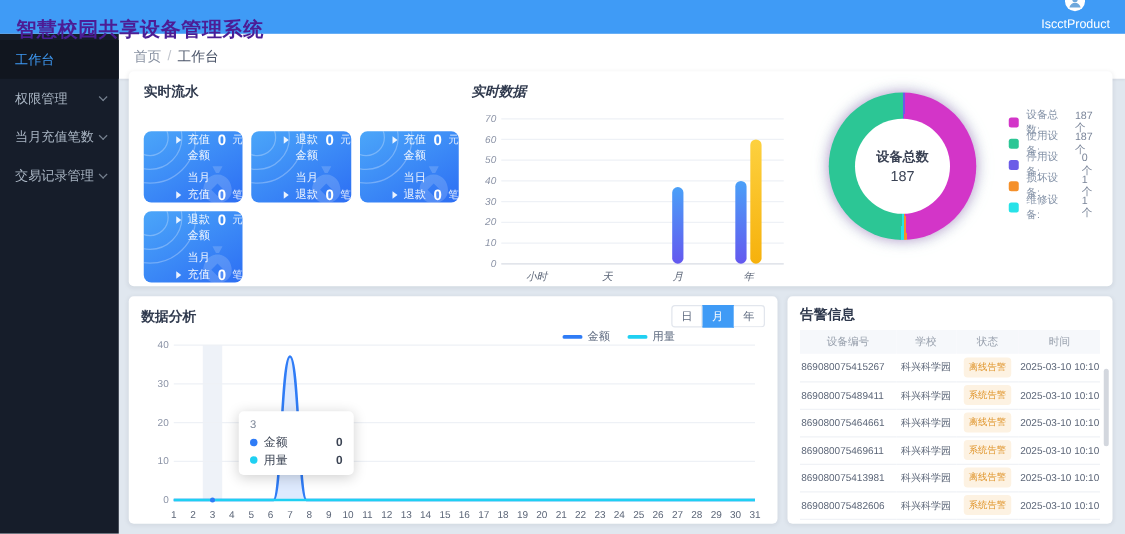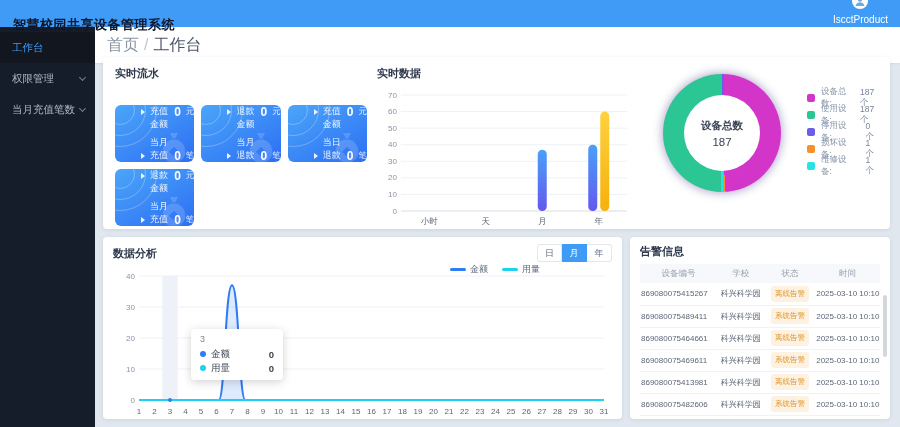--- a/index.html
+++ b/index.html
@@ -3,51 +3,51 @@
 <meta charset="utf-8">
 <style>
   html,body{margin:0;padding:0;}
   body{width:900px;height:427px;overflow:hidden;position:relative;
        font-family:"Liberation Sans","DejaVu Sans",sans-serif;background:#e0e7ef;}
   *{box-sizing:border-box;}
 
   
   .topbar{position:absolute;left:0;top:0;right:0;height:27px;background:#3f9bf6;z-index:20;
           display:flex;align-items:center;justify-content:space-between;padding:0 12px 0 13px;}
-  .topbar .logo{color:#0f172a;font-size:13px;font-weight:700;letter-spacing:.5px;margin-top:22px;}
+  .topbar .logo{color:#4c1d95;font-size:16px;font-weight:700;letter-spacing:.5px;margin-top:22px;}
   .user{display:flex;align-items:center;gap:5px;cursor:pointer;flex-direction:column;}
   .avatar{width:16px;height:16px;border-radius:50%;background:#fff;display:flex;align-items:center;justify-content:center;overflow:hidden;}
   .user .uname{color:#fff;font-size:10px;}
   .caret{width:0;height:0;border-left:3.5px solid transparent;border-right:3.5px solid transparent;border-top:4.5px solid #fff;margin-left:1px;}
 
   
   .sidebar{position:absolute;left:0;top:27px;bottom:0;width:95px;background:#161d2a;z-index:10;padding-top:5px;}
   .side-item{height:31px;display:flex;align-items:center;padding:0 10px 0 12px;font-size:10.5px;
              color:#aab6c4;cursor:pointer;justify-content:space-between;}
   .side-item.active{color:#3f9bf6;background:#11161f;}
   .chev{width:5px;height:5px;border-right:1px solid #76818f;border-bottom:1px solid #76818f;
         transform:rotate(45deg);margin-top:-3px;flex:0 0 auto;}
 
   
   .breadcrumb{position:absolute;left:95px;right:0;top:27px;height:36px;background:#fff;
-              display:flex;align-items:center;font-size:16px;padding-left:12px;gap:5px;
+              display:flex;align-items:center;font-size:11px;padding-left:12px;gap:5px;
               box-shadow:0 1px 2px rgba(0,21,41,.06);}
   .bc-home{color:#8a93a3;cursor:pointer;}
   .bc-sep{color:#c0c4cc;}
   .bc-cur{color:#4a5468;}
 
   
   .content{position:absolute;left:95px;right:0;top:47px;bottom:0;padding:10px 10px 8px 8px;}
   .card{background:#fff;border-radius:4px;box-shadow:0 1px 4px rgba(0,21,41,.08);}
   .card-title{font-size:11px;font-weight:700;color:#303a4e;}
 
   .top-card{height:172px;display:flex;padding:9px 12px;gap:10px;}
   .panel{position:relative;height:100%;}
   .flow-panel{flex:0 0 252px;}
-  .realtime-panel{flex:0 0 262px;}
+  .realtime-panel{flex:0 0 262px;font-style:italic;}
   .stats-panel{flex:1;}
 
   
   .tiles{margin-top:24px;display:grid;grid-template-columns:1fr 1fr 1fr;grid-template-rows:57px 57px;gap:7px;text-align:center;}
   .tile{border-radius:6px;background:linear-gradient(150deg,#4ba6f9 0%,#2e71f4 95%);position:relative;
         overflow:hidden;display:flex;flex-direction:column;justify-content:center;gap:5px;padding-left:26px;cursor:default;}
   .arc{position:absolute;border:1px solid rgba(255,255,255,.28);border-radius:50%;}
   .arc.a1{width:30px;height:30px;left:-10px;top:-10px;}
   .arc.a2{width:52px;height:52px;left:-21px;top:-21px;}
   .arc.a3{width:74px;height:74px;left:-32px;top:-32px;}
@@ -126,20 +126,24 @@
 <div class="sidebar" id="sidebar-nav">
     <div class="side-item active">
       <span>工作台</span>
     </div>
     <div class="side-item">
       <span>权限管理</span>
       <i class="chev"></i>
     </div>
     <div class="side-item">
       <span>当月充值笔数</span>
+      <i class="chev"></i>
+    </div>
+    <div class="side-item">
+      <span>交易记录管理</span>
       <i class="chev"></i>
     </div>
   </div>
 
 <div class="breadcrumb">
   <span class="bc-home">首页</span>
   <span class="bc-sep">/</span>
   <span class="bc-cur">工作台</span>
 </div>
 

